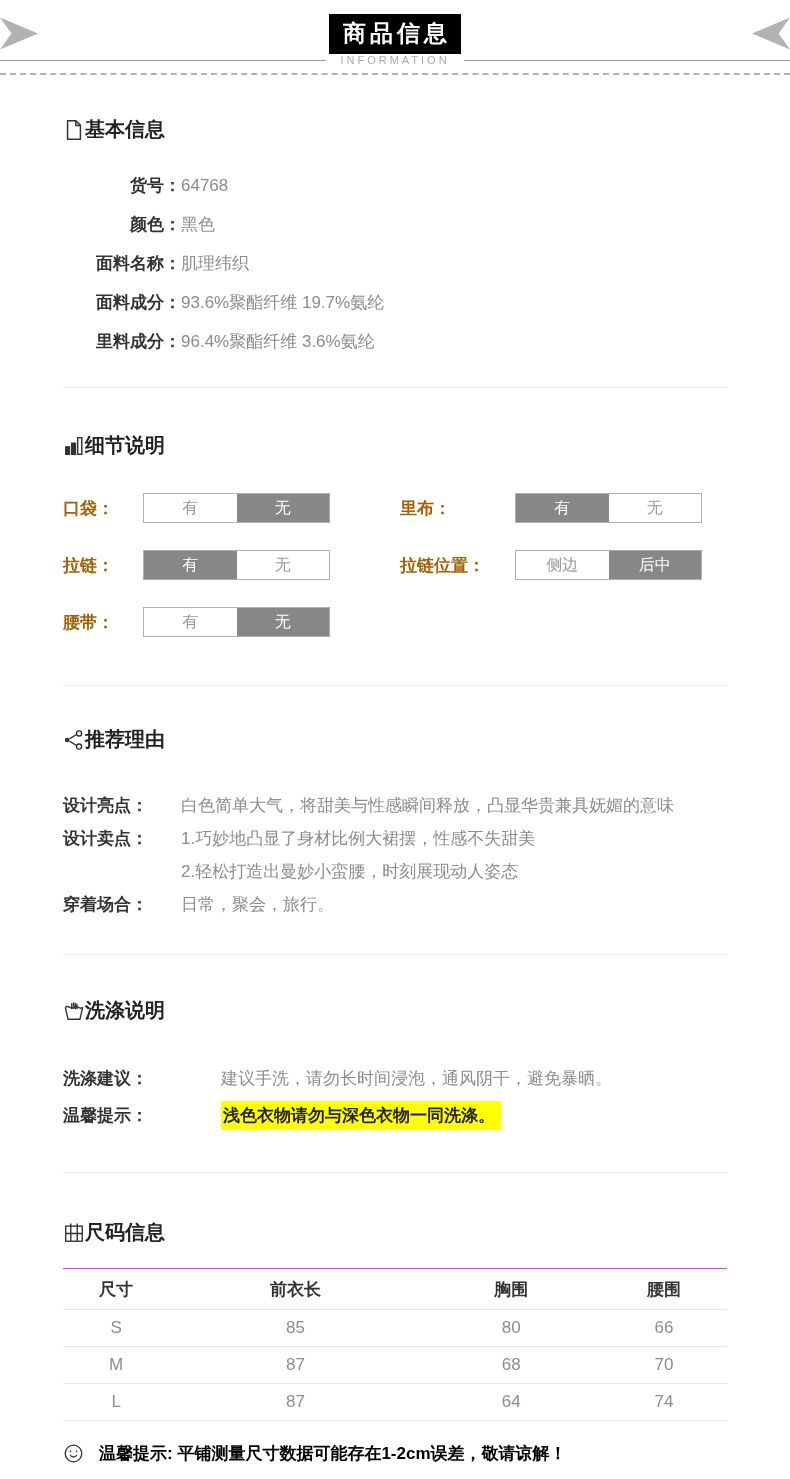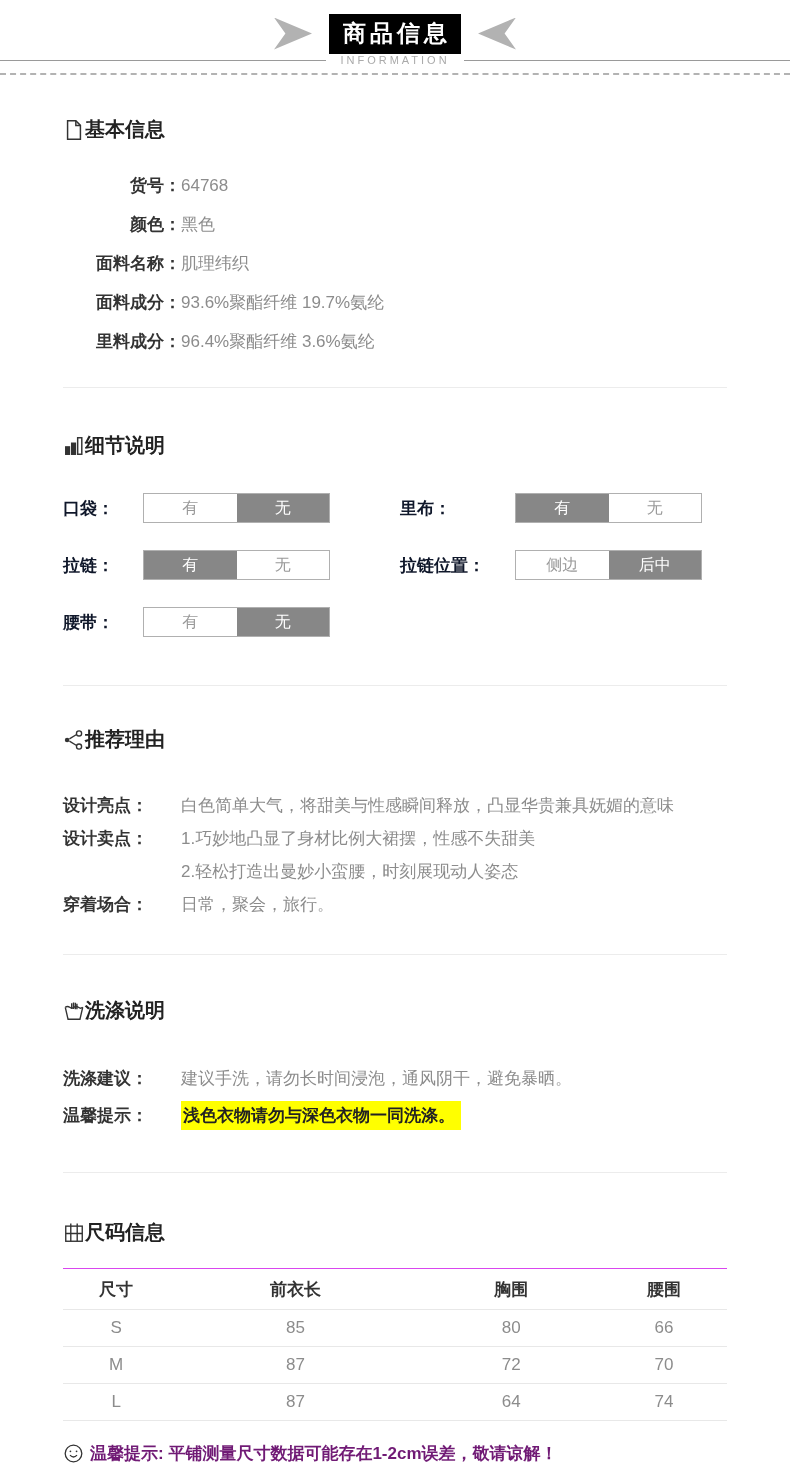--- a/index.html
+++ b/index.html
@@ -3,21 +3,21 @@
 <meta charset="utf-8">
 <style>
   * { margin:0; padding:0; box-sizing:border-box; }
   html,body { background:#fff; }
   body {
     width:790px; height:1479px; overflow:hidden;
     font-family:"Liberation Sans","DejaVu Sans",sans-serif;
     color:#333;
   }
   
-  .ribbon-row { display:flex; justify-content:center; align-items:center; margin-top:15px; height:37px;gap:12px; }
+  .ribbon-row { display:flex; justify-content:space-between; align-items:center; margin-top:15px; height:37px;gap:12px; }
   .rb { width:38px; height:32px; background:#b2b2b2; }
   .rb-l { clip-path:polygon(0 0, 100% 50%, 0 100%, 30% 50%); margin-right:5px; }
   .rb-r { clip-path:polygon(100% 0, 0 50%, 100% 100%, 70% 50%); margin-left:5px; }
   .title-box { background:#000; color:#fff; font-size:23px; font-weight:bold; letter-spacing:4px; padding:4px 10px 5px 14px; }
   .info-row { display:flex; align-items:center; margin-top:2px; }
   .hline { flex:1; height:1px; background:#9a9a9a; }
   .info-text { color:#aaa; font-size:11px; letter-spacing:3px; margin:0 14px; }
   .dashed-sep { border-bottom:2px dashed #b3b3b3; margin-top:7px; }
 
   main { padding:0 63px; }
@@ -32,52 +32,52 @@
   .f-label { width:118px; flex-shrink:0; font-weight:600; color:#333; }
   .f-value { color:#8c8c8c; }
   #d1 { margin-top:26px; }
 
   
   #detail-title { margin-top:44px; }
   .toggle-rows { margin-top:34px; display:flex; flex-direction:column; gap:27px; }
   .t-row { display:flex; }
   .t-cell { display:flex; align-items:center; }
   .t-cell.left { width:337px; }
-  .t-label { font-weight:600; color:#0f172a; font-size:17px; flex-shrink:0; }
+  .t-label { font-weight:600; color:#a16207; font-size:17px; flex-shrink:0; }
   .left .t-label { width:80px; }
   .right .t-label { width:115px; }
   .toggle { display:flex; width:187px; height:30px; border:1px solid #b0b0b0; }
   .seg { flex:1; display:flex; align-items:center; justify-content:center; font-size:16px; color:#999; background:#fff; }
   .seg.active { background:#878787; color:#fff; }
   #d2 { margin-top:48px; }
 
   
   #rec-title { margin-top:40px; }
   .rec-rows { margin-top:36px; }
   .rec-row { display:flex; font-size:17px; line-height:33px;justify-content:center; }
   .rec-label { width:118px; flex-shrink:0; font-weight:600; color:#333; }
   .rec-lines { color:#8c8c8c; flex:1; }
   #d3 { margin-top:33px; }
 
   
   #wash-title { margin-top:42px; }
   .wash-rows { margin-top:36px; }
-  .wash-row { display:flex; align-items:center; min-height:37px; font-size:17px; }
+  .wash-row { display:flex; align-items:center; min-height:37px; font-size:17px;gap:40px; }
   .w-label { width:118px; flex-shrink:0; font-weight:600; color:#333; }
   .w-value { color:#8c8c8c; }
   .tip-value { background:#ffff00; color:#222; font-weight:600; padding:3px 6px 3px 2px; }
   #d4 { margin-top:38px; }
 
   
   #size-title { margin-top:46px; }
   .size-table { width:100%; border-collapse:collapse; margin-top:22px; font-size:17px; table-layout:fixed; border-top:1px solid #d946ef; }
   .size-table th { font-weight:600; color:#333; height:41px; text-align:center; border-bottom:1px solid #e8e8e8; }
   .size-table td { color:#8c8c8c; height:37px; text-align:center; border-bottom:1px solid #e8e8e8; }
   .c1 { width:16%; } .c2 { width:38%; } .c3 { width:27%; } .c4 { width:19%; }
-  .note-row { margin-top:21px; display:flex; align-items:center; gap:6px; font-size:17px; color:#701a75; font-weight:600; }
+  .note-row { margin-top:21px; display:flex; align-items:center; gap:15px; font-size:17px; color:#000000; font-weight:600; }
 
   svg { display:block; }
 </style>
 </head>
 <body>
 
 <header>
   <div class="ribbon-row">
     <span class="rb rb-l"></span>
     <div class="title-box">商品信息</div>
@@ -271,21 +271,21 @@
       <tbody>
         <tr>
           <td>S</td>
           <td>85</td>
           <td>80</td>
           <td>66</td>
         </tr>
         <tr>
           <td>M</td>
           <td>87</td>
-          <td>72</td>
+          <td>68</td>
           <td>70</td>
         </tr>
         <tr>
           <td>L</td>
           <td>87</td>
           <td>64</td>
           <td>74</td>
         </tr>
       </tbody>
     </table>

